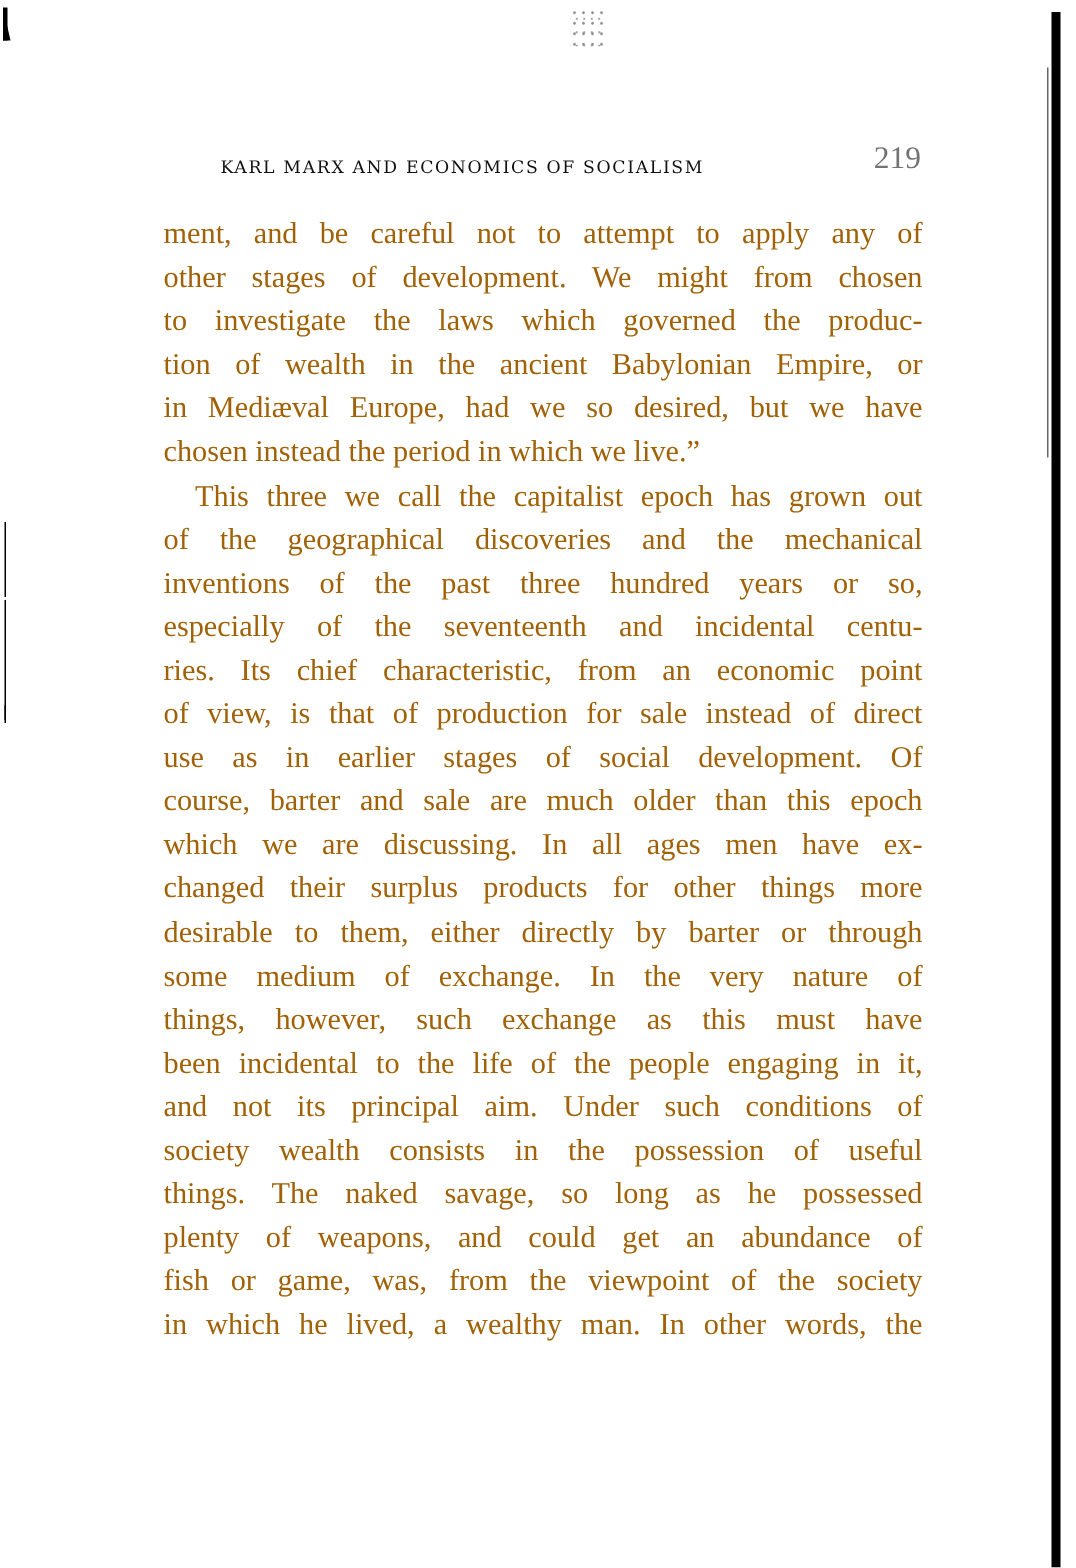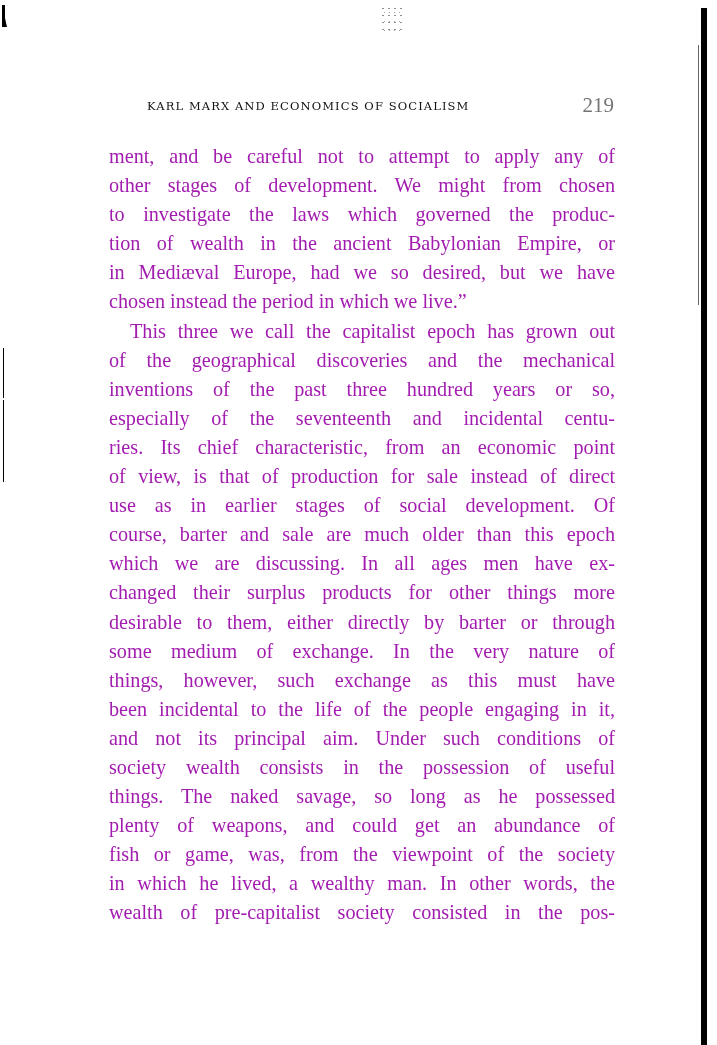--- a/index.html
+++ b/index.html
@@ -67,21 +67,21 @@
       opacity: 0.6;
     }
 
     
     .running-head {
       position: absolute;
       left: 147px; top: 93px;
       width: 470px;
       display: flex;
       justify-content: space-between;
-      align-items: center;
+      align-items: flex-end;
     }
     .running-title {
       font-family: "DejaVu Serif", "Liberation Serif", serif;
       font-size: 12px;
       letter-spacing: 1.1px;
       font-variant: small-caps;
       text-transform: uppercase;
       color: #111;
       font-size: 11.5px;
     }
@@ -100,21 +100,21 @@
     }
     .line {
       font-family: "Liberation Serif", "DejaVu Serif", serif;
       font-size: 20.2px;
       line-height: 29.1px;
       height: 29.1px;
       white-space: nowrap;
       text-align: justify;
       text-align-last: justify;
       display: block;
-      color: #a21caf;
+      color: #a16207;
     }
     .line.last {
       text-align-last: left;
     }
     .line.indent {
       padding-left: 21px;
     }
   </style>
 </head>
 <body>
@@ -157,17 +157,16 @@
       <span class="line">desirable to them, either directly by barter or through</span>
       <span class="line">some medium of exchange.  In the very nature of</span>
       <span class="line">things, however, such exchange as this must have</span>
       <span class="line">been incidental to the life of the people engaging in it,</span>
       <span class="line">and not its principal aim.  Under such conditions of</span>
       <span class="line">society wealth consists in the possession of useful</span>
       <span class="line">things.  The naked savage, so long as he possessed</span>
       <span class="line">plenty of weapons, and could get an abundance of</span>
       <span class="line">fish or game, was, from the viewpoint of the society</span>
       <span class="line">in which he lived, a wealthy man.  In other words, the</span>
-      <span class="line">wealth of pre-capitalist society consisted in the pos-</span>
     </div>
   </div>
 
 </div>
 
 </body></html>

